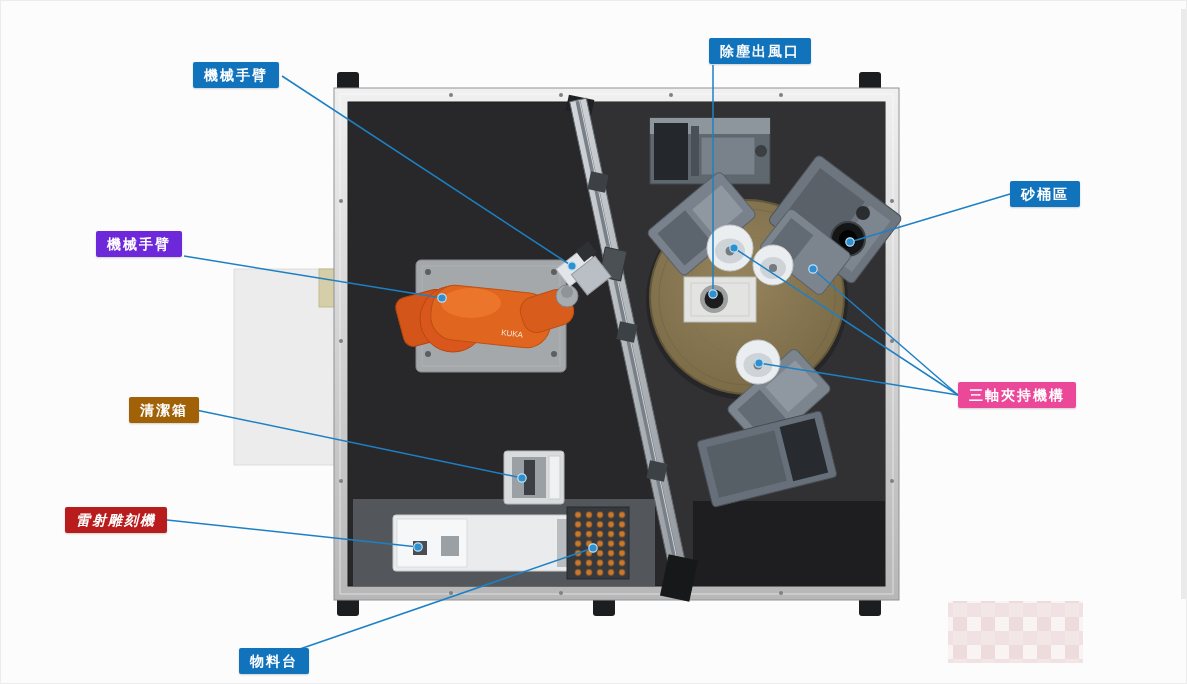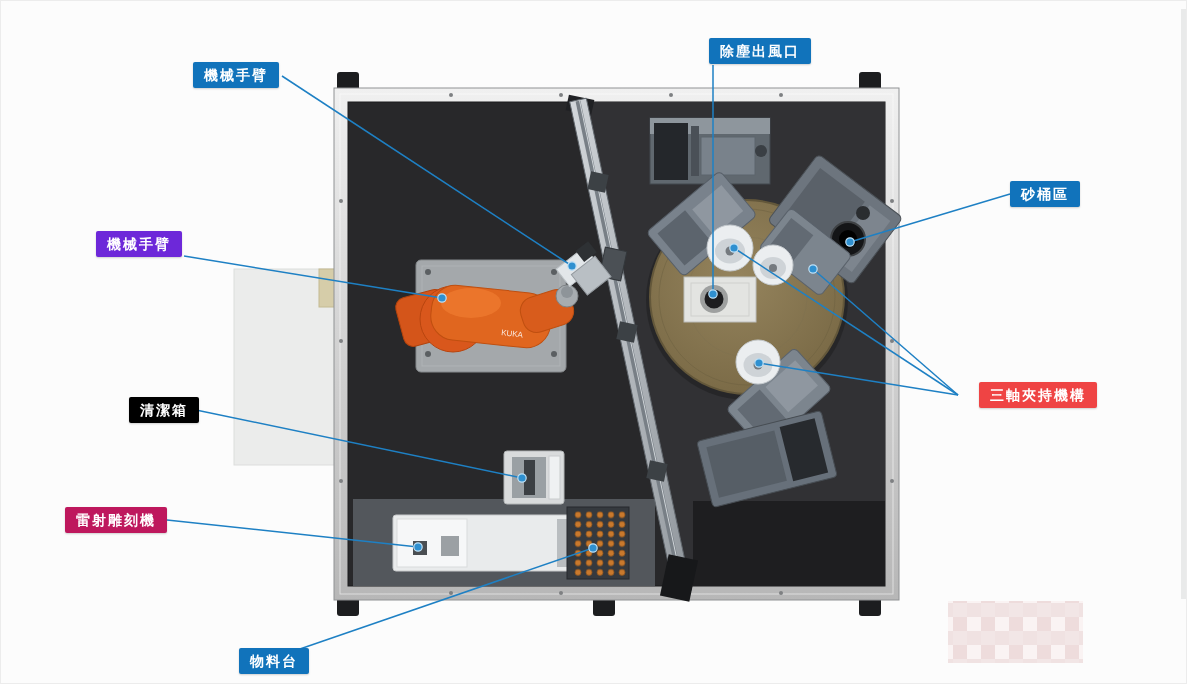--- a/index.html
+++ b/index.html
@@ -248,18 +248,18 @@
       <circle class="anchor-dot" cx="521" cy="477" r="4.2" fill="#2f90d0" stroke="#bfe0f5" stroke-width="1.2"></circle>
       <circle class="anchor-dot" cx="417" cy="546" r="4.2" fill="#2f90d0" stroke="#bfe0f5" stroke-width="1.2"></circle>
       <circle class="anchor-dot" cx="592" cy="547" r="4.2" fill="#2f90d0" stroke="#bfe0f5" stroke-width="1.2"></circle>
     </g>
   </svg>
 
   <div class="label" style="left: 192px; top: 61px; background: rgb(17, 115, 187);">機械手臂</div>
   <div class="label" style="left: 676px; top: 37px; background: rgb(17, 115, 187); margin-left: 32px;">除塵出風口</div>
   <div class="label" style="left: 1009px; top: 180px; background: rgb(17, 115, 187);">砂桶區</div>
   <div class="label" style="left: 95px; top: 230px; background: #6d28d9;">機械手臂</div>
-  <div class="label" style="left: 978px; top: 381px; background: #ef4444;">三軸夾持機構</div>
-  <div class="label" style="left: 128px; top: 396px; background: #000000;">清潔箱</div>
-  <div class="label" style="left: 64px; top: 506px; background: #be185d;">雷射雕刻機</div>
+  <div class="label" style="left: 957px; top: 381px; background: #ec4899;">三軸夾持機構</div>
+  <div class="label" style="left: 128px; top: 396px; background: #a16207;">清潔箱</div>
+  <div class="label" style="left: 64px; top: 506px; background: #b91c1c; font-style: italic;">雷射雕刻機</div>
   <div class="label" style="left: 238px; top: 647px; background: rgb(17, 115, 187); text-align: center;">物料台</div>
 
 </div>
 
 </body></html>

